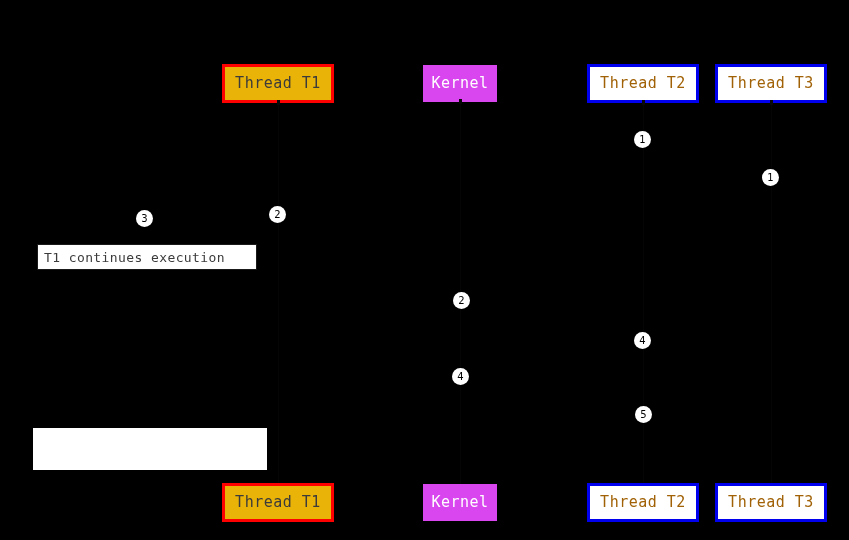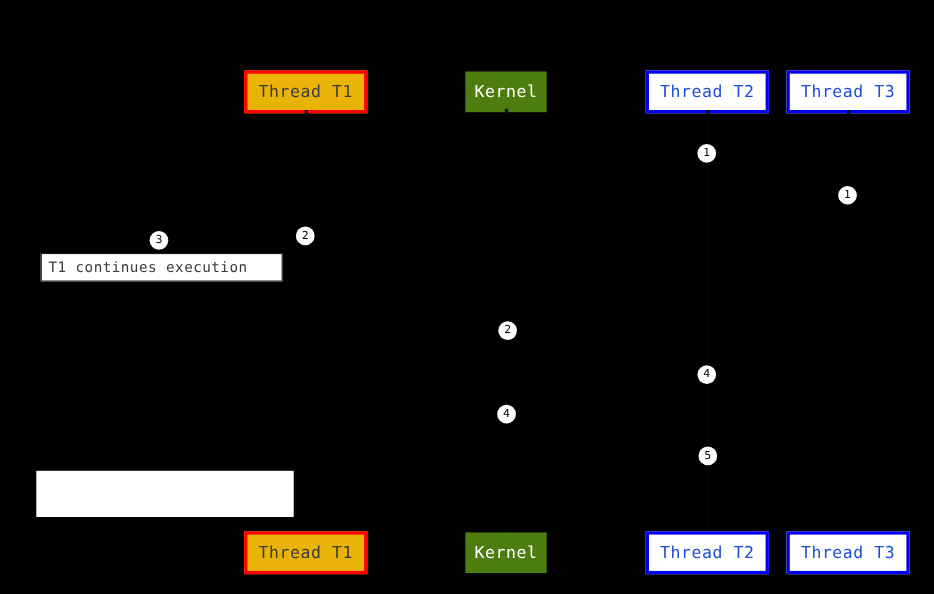--- a/index.html
+++ b/index.html
@@ -33,24 +33,24 @@
     line-height: 1;
   }
   .participant.style-red {
     background: #eab308;
     border: 3px solid #ff0000;
     color: #3b3b3b;
   }
   .participant.style-blueoutline {
     background: #ffffff;
     border: 3px solid #0000ee;
-    color: #1d4ed8;
+    color: #a16207;
   }
   .participant.style-bluefill {
-    background: #4d7c0f;
+    background: #d946ef;
     border: 0 solid #0000ee;
     color: #ffffff;
   }
 
   
   .lifeline {
     position: absolute;
     width: 1px;
     background: #050505;
   }
@@ -137,21 +137,21 @@
       <div class="marker" style="left: 762px; top: 169px; background: rgb(255, 255, 255); color: rgb(0, 0, 0);">1</div>
       <div class="marker" style="left: 136px; top: 210px; background: rgb(255, 255, 255); color: rgb(0, 0, 0);">3</div>
       <div class="marker" style="left: 269px; top: 206px; background: rgb(255, 255, 255); color: rgb(0, 0, 0);">2</div>
       <div class="marker" style="left: 453px; top: 292px; background: rgb(255, 255, 255); color: rgb(0, 0, 0);">2</div>
       <div class="marker" style="left: 634px; top: 332px; background: rgb(255, 255, 255); color: rgb(0, 0, 0);">4</div>
       <div class="marker" style="left: 452px; top: 368px; background: rgb(255, 255, 255); color: rgb(0, 0, 0);">4</div>
       <div class="marker" style="left: 635px; top: 406px; background: rgb(255, 255, 255); color: rgb(0, 0, 0);">5</div>
     </div>
 
   <div id="notes-layer">
-      <div class="note" style="left: 37px; top: 230px; width: 220px; height: 26px;">
+      <div class="note" style="left: 37px; top: 244px; width: 220px; height: 26px;">
         <span>T1 continues execution</span>
       </div>
     </div>
 
   <div id="panels-layer">
       <div class="blank-panel" style="left: 33px; top: 428px; width: 234px; height: 42px;"></div>
     </div>
 
   <div id="participants-bottom-layer">
       <div class="participant style-red" style="left: 222px; top: 483px; width: 112px; height: 39px;">

